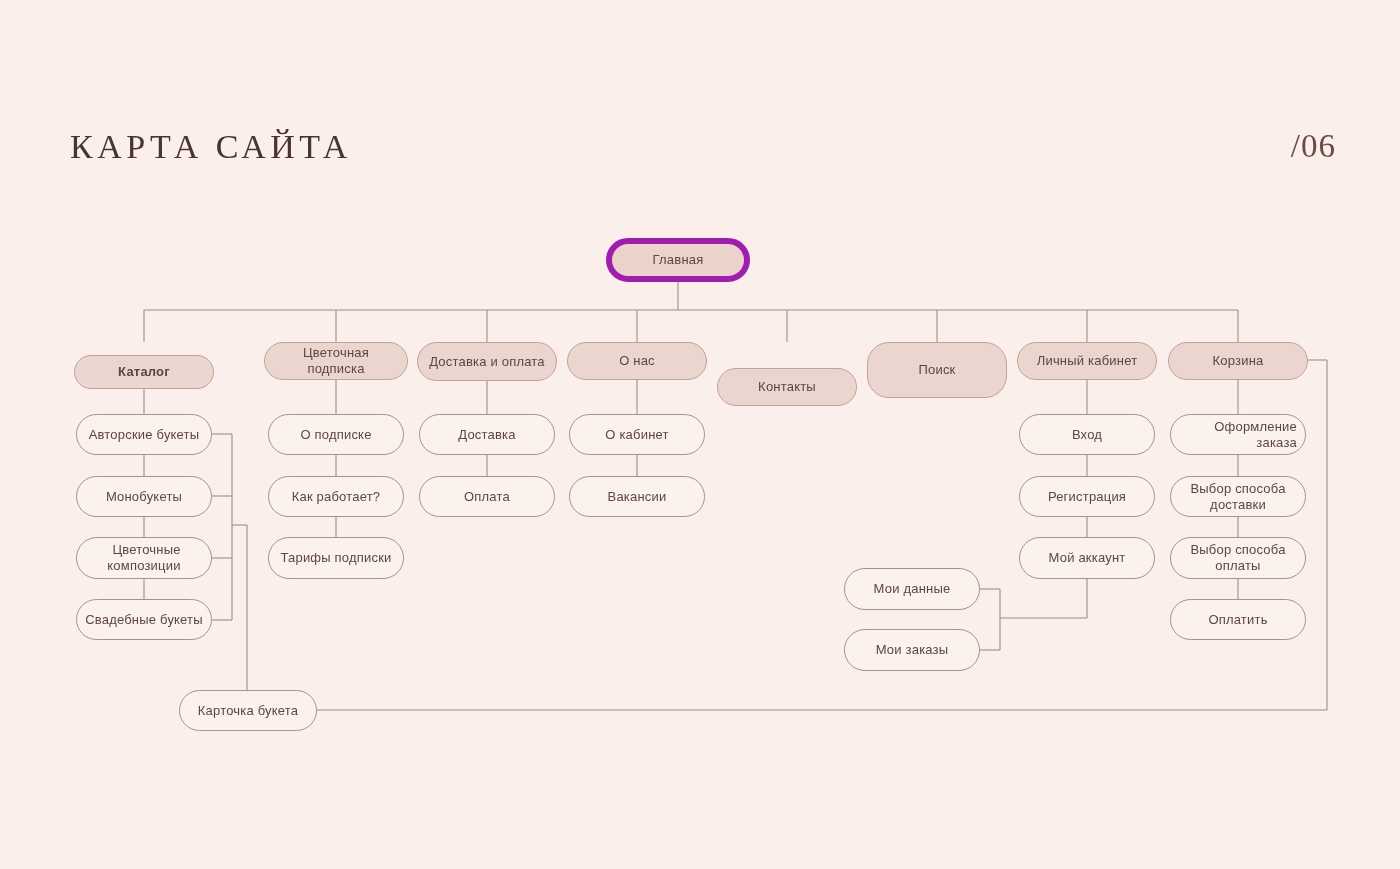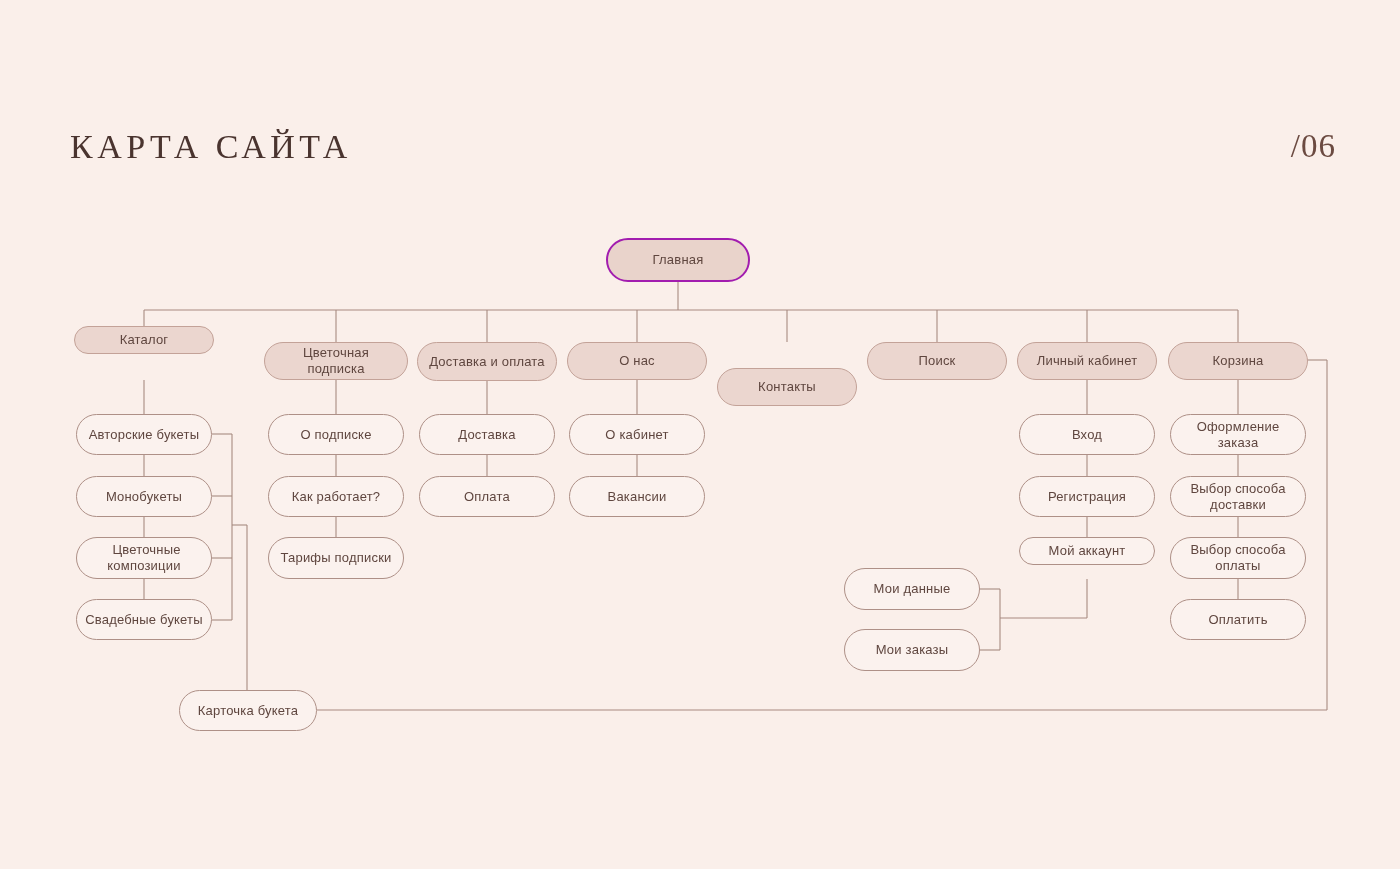--- a/index.html
+++ b/index.html
@@ -66,21 +66,21 @@
     text-align: center;
     border-radius: 22px;
     font-size: 13px;
     line-height: 16px;
     color: #5f463f;
     letter-spacing: 0.2px;
     padding: 0 8px;
   }
   .node.root {
     background: #e9d3cb;
-    border: 2px solid #a21caf;
+    border: 6px solid #a21caf;
   }
   .node.level1 {
     background: #ebd6cf;
     border: 1px solid #c3a298;
   }
   .node.leaf {
     background: #fbf2ee;
     border: 1px solid #ae9087;
   }
   .node .label {
@@ -150,36 +150,36 @@
 
     <path d="M1304 360 L1327 360"></path>
     <path d="M1327 360 L1327 710"></path>
     <path d="M1327 710 L317 710"></path>
   </svg>
 
   <div class="node root" style="left:606px; top:238px; width:144px; height:44px;">
     <span class="label">Главная</span>
   </div>
 
-  <div class="node level1" style="left:74px; top:326px; width:140px; height:28px;">
+  <div class="node level1" style="left:74px; top:355px; width:140px; height:34px;font-weight:bold;">
     <span class="label">Каталог</span>
   </div>
   <div class="node level1" style="left:264px; top:342px; width:144px; height:38px;">
     <span class="label">Цветочная подписка</span>
   </div>
   <div class="node level1" style="left:417px; top:342px; width:140px; height:39px;">
     <span class="label">Доставка и оплата</span>
   </div>
   <div class="node level1" style="left:567px; top:342px; width:140px; height:38px;">
     <span class="label">О нас</span>
   </div>
   <div class="node level1" style="left:717px; top:342px; width:140px; height:38px;margin-top:26px;">
     <span class="label">Контакты</span>
   </div>
-  <div class="node level1" style="left:867px; top:342px; width:140px; height:38px;">
+  <div class="node level1" style="left:867px; top:342px; width:140px; height:56px;">
     <span class="label">Поиск</span>
   </div>
   <div class="node level1" style="left:1017px; top:342px; width:140px; height:38px;">
     <span class="label">Личный кабинет</span>
   </div>
   <div class="node level1" style="left:1168px; top:342px; width:140px; height:38px;">
     <span class="label">Корзина</span>
   </div>
 
   <div class="node leaf" style="left:76px; top:414px; width:136px; height:41px;">
@@ -219,32 +219,32 @@
   <div class="node leaf" style="left:569px; top:476px; width:136px; height:41px;">
     <span class="label">Вакансии</span>
   </div>
 
   <div class="node leaf" style="left:1019px; top:414px; width:136px; height:41px;">
     <span class="label">Вход</span>
   </div>
   <div class="node leaf" style="left:1019px; top:476px; width:136px; height:41px;">
     <span class="label">Регистрация</span>
   </div>
-  <div class="node leaf" style="left:1019px; top:537px; width:136px; height:28px;">
+  <div class="node leaf" style="left:1019px; top:537px; width:136px; height:42px;">
     <span class="label">Мой аккаунт</span>
   </div>
 
   <div class="node leaf" style="left:844px; top:568px; width:136px; height:42px;">
     <span class="label">Мои данные</span>
   </div>
   <div class="node leaf" style="left:844px; top:629px; width:136px; height:42px;">
     <span class="label">Мои заказы</span>
   </div>
 
-  <div class="node leaf" style="left:1170px; top:414px; width:136px; height:41px;">
+  <div class="node leaf" style="left:1170px; top:414px; width:136px; height:41px;text-align:right;">
     <span class="label">Оформление заказа</span>
   </div>
   <div class="node leaf" style="left:1170px; top:476px; width:136px; height:41px;">
     <span class="label">Выбор способа
 доставки</span>
   </div>
   <div class="node leaf" style="left:1170px; top:537px; width:136px; height:42px;">
     <span class="label">Выбор способа
 оплаты</span>
   </div>

